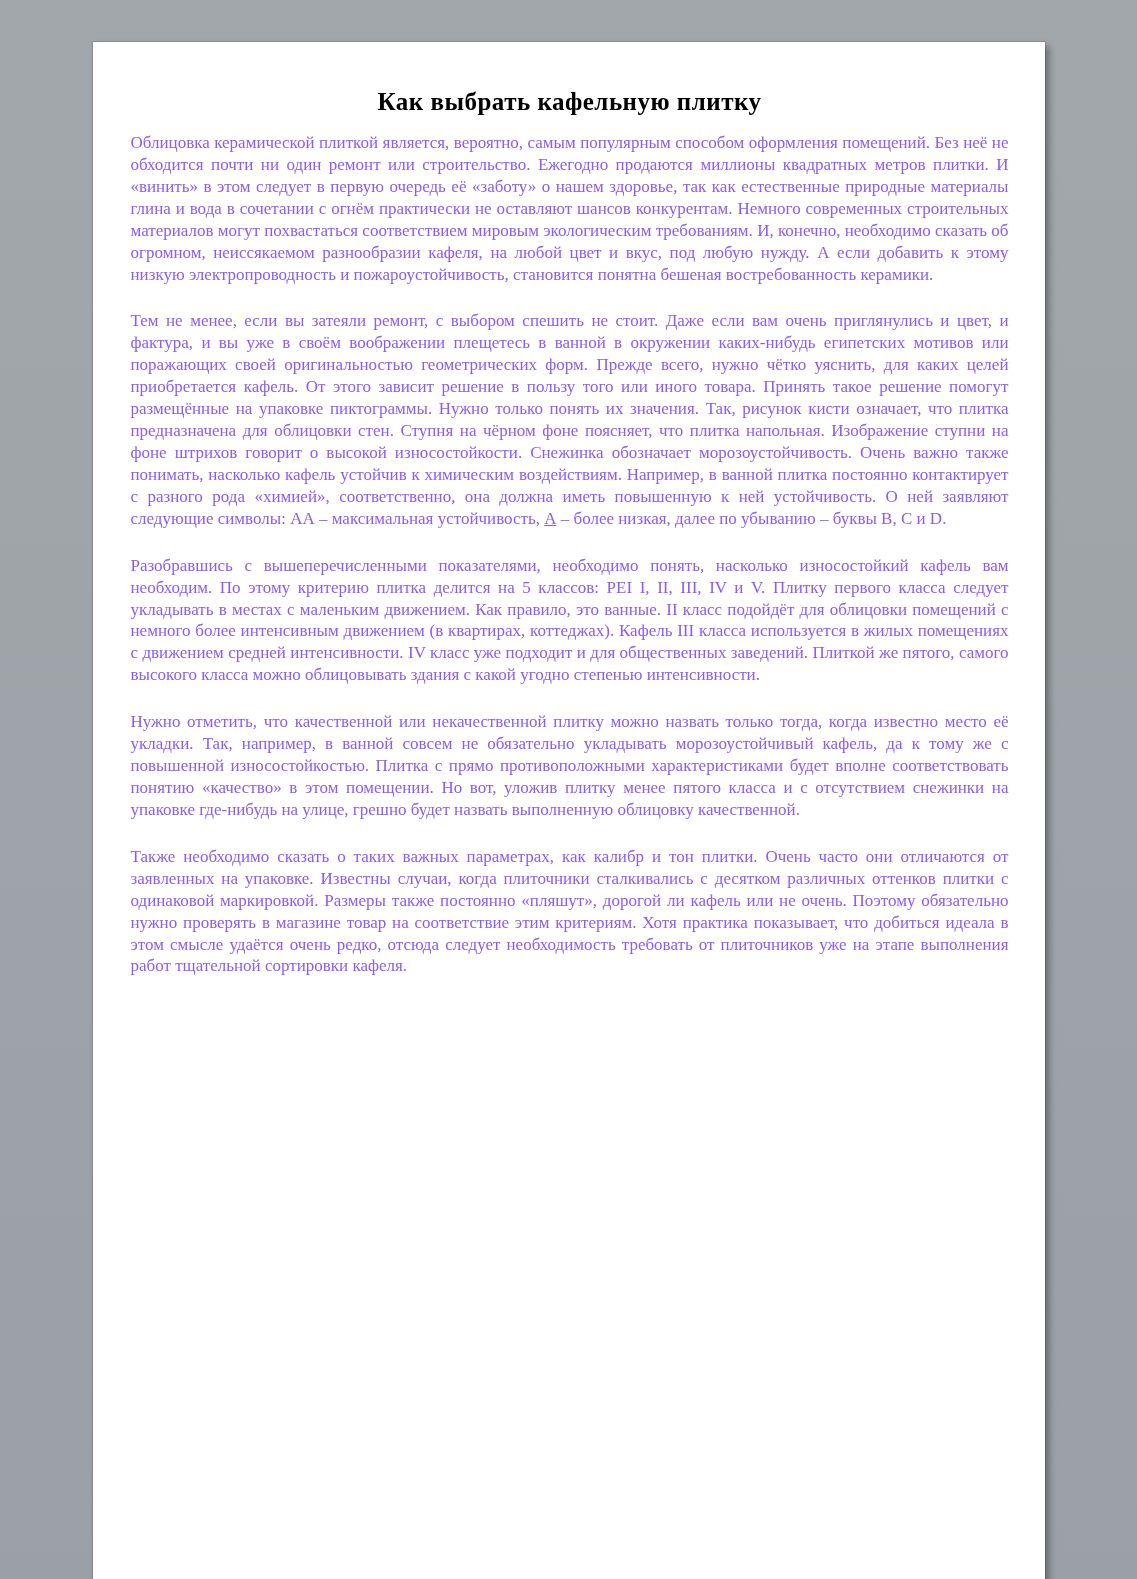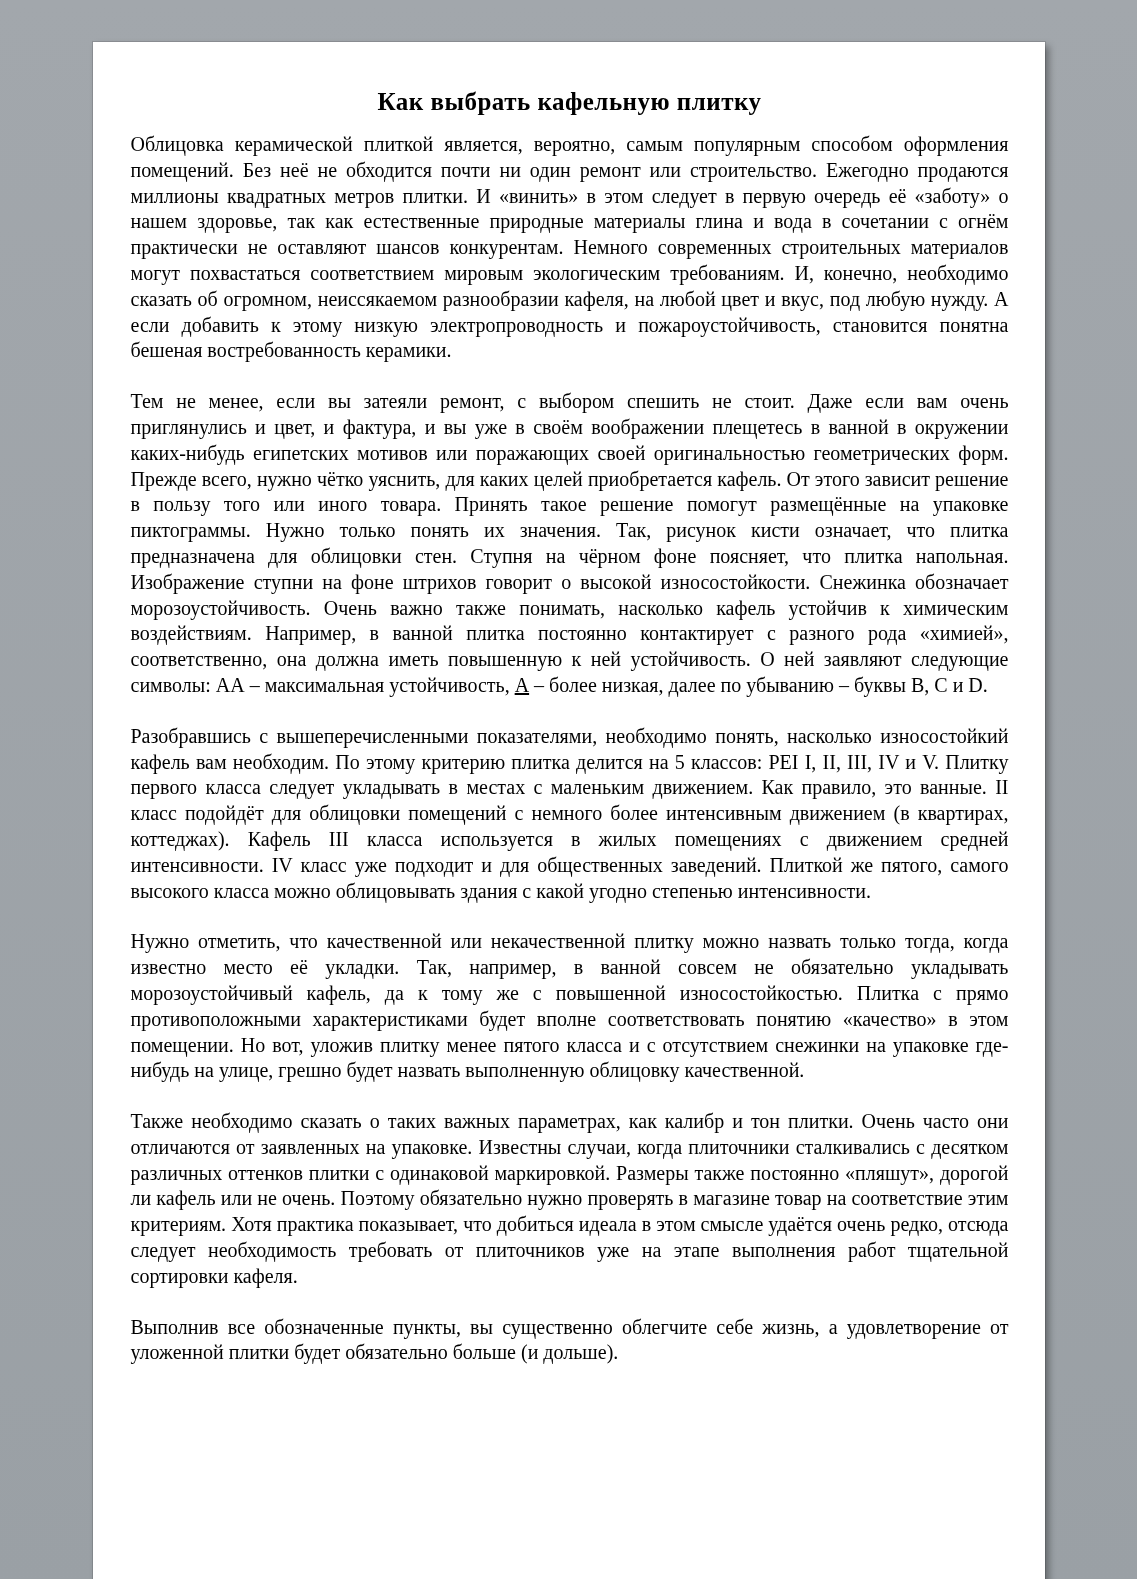--- a/index.html
+++ b/index.html
@@ -29,36 +29,35 @@
     margin: 0 0 16px 0;
     text-align: center;
     font-size: 25px;
     font-weight: bold;
     color: #000;
     letter-spacing: 0.5px;
   }
   .doc-body p {
     margin: 0 0 25px 0;
     text-align: justify;
-    font-size: 20px;
+    font-size: 17px;
     line-height: 1.29;
-    color: #000000;
+    color: #8b5cf6;
   }
   .doc-body p:last-child { margin-bottom: 0; }
   .run-b { font-weight: normal; }
   .run-u { text-decoration: underline; }
 </style>
 </head>
 <body>
 
 <div class="canvas">
   <div class="page">
     <h1 class="doc-title">Как выбрать кафельную плитку</h1>
     <div class="doc-body">
         <p><span>Облицовка керамической плиткой является, вероятно, самым популярным способом оформления помещений. Без неё не обходится почти ни один ремонт или строительство. Ежегодно продаются миллионы квадратных метров плитки. И «винить» в этом следует в первую очередь её «заботу» о нашем здоровье, так как естественные природные материалы глина и вода в сочетании с огнём практически не оставляют шансов конкурентам. Немного современных строительных материалов могут похвастаться соответствием мировым экологическим требованиям. И, конечно, необходимо сказать об огромном, неиссякаемом разнообразии кафеля, на любой цвет и вкус, под любую нужду. А если добавить к этому низкую электропроводность и пожароустойчивость, становится понятна бешеная востребованность керамики.</span></p>
         <p><span>Тем не менее, если вы затеяли ремонт, с выбором спешить не стоит. Даже если вам очень приглянулись и цвет, и фактура, и вы уже в своём воображении плещетесь в ванной в окружении каких-нибудь египетских мотивов или поражающих своей оригинальностью геометрических форм. Прежде всего, нужно чётко уяснить, для каких целей приобретается </span><span class="run-b">кафель</span><span>. От этого зависит решение в пользу того или иного товара. Принять такое решение помогут размещённые на упаковке пиктограммы. Нужно только понять их значения. Так,  рисунок кисти означает, что </span><span class="run-b">плитка</span><span> предназначена для облицовки стен. Ступня на чёрном фоне поясняет, что </span><span class="run-b">плитка</span><span> напольная. Изображение ступни на фоне штрихов говорит о высокой износостойкости. Снежинка обозначает морозоустойчивость. Очень важно также понимать, насколько </span><span class="run-b">кафель</span><span> устойчив к химическим воздействиям. Например, в ванной </span><span class="run-b">плитка</span><span> постоянно контактирует с разного рода «химией», соответственно, она должна иметь повышенную к ней устойчивость. О ней заявляют следующие символы: АА – максимальная устойчивость, </span><span class="run-u">А</span><span> – более низкая, далее по убыванию – буквы В, С и D.</span></p>
         <p><span>Разобравшись с вышеперечисленными показателями, необходимо понять, насколько износостойкий </span><span class="run-b">кафель</span><span> вам необходим. По этому критерию </span><span class="run-b">плитка</span><span> делится на 5 классов: PEI I, II, III, IV и V. Плитку первого класса следует укладывать в местах с маленьким движением. Как правило, это ванные. II класс подойдёт для облицовки помещений с немного более интенсивным движением (в квартирах, коттеджах). </span><span class="run-b">Кафель</span><span> III класса используется в жилых помещениях с движением средней интенсивности. IV класс уже подходит и для общественных заведений. Плиткой же пятого, самого высокого класса можно облицовывать здания с какой угодно степенью интенсивности.</span></p>
         <p><span>Нужно отметить, что качественной или некачественной плитку можно назвать только тогда, когда известно место её укладки. Так, например, в ванной совсем не обязательно укладывать морозоустойчивый </span><span class="run-b">кафель</span><span>, да к тому же с повышенной износостойкостью. </span><span class="run-b">Плитка</span><span> с прямо противоположными характеристиками будет вполне соответствовать понятию «качество» в этом помещении. Но вот, уложив плитку менее пятого класса и с отсутствием снежинки  на упаковке где-нибудь на улице, грешно будет назвать выполненную облицовку качественной.</span></p>
         <p><span>Также необходимо сказать о таких важных параметрах, как калибр и тон плитки. Очень часто они отличаются от заявленных на упаковке. Известны случаи, когда плиточники сталкивались с десятком различных оттенков плитки с одинаковой маркировкой. Размеры также постоянно «пляшут», дорогой ли </span><span class="run-b">кафель</span><span> или не очень. Поэтому обязательно нужно проверять в магазине товар на соответствие этим критериям. Хотя практика показывает, что добиться идеала в этом смысле удаётся очень редко, отсюда следует необходимость требовать от плиточников уже на этапе выполнения работ тщательной сортировки кафеля.</span></p>
-        <p><span>Выполнив все обозначенные пункты, вы существенно облегчите себе жизнь, а удовлетворение от уложенной плитки будет обязательно больше (и дольше).</span></p>
       </div>
   </div>
 </div>
 
 </body></html>

